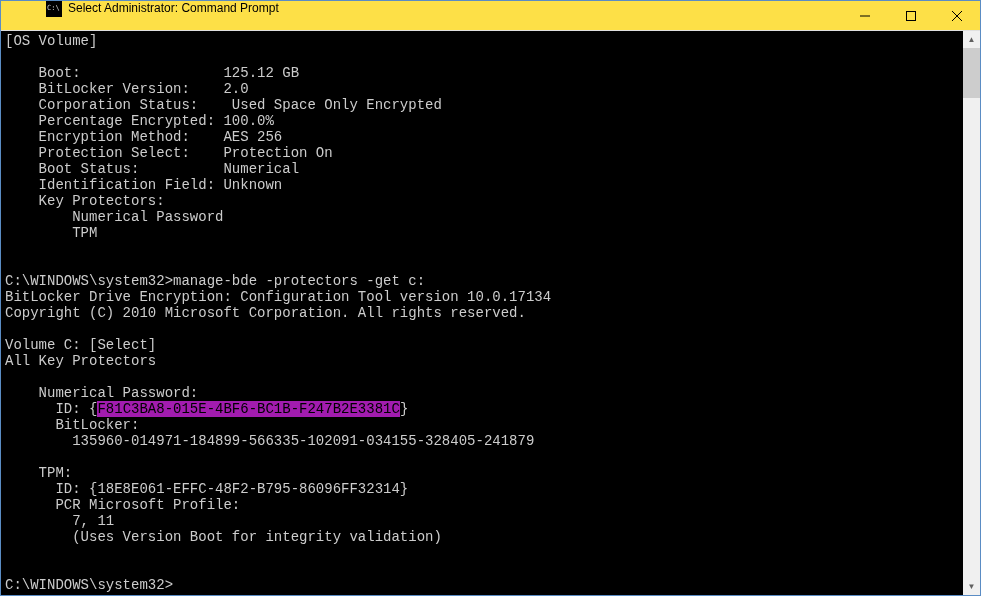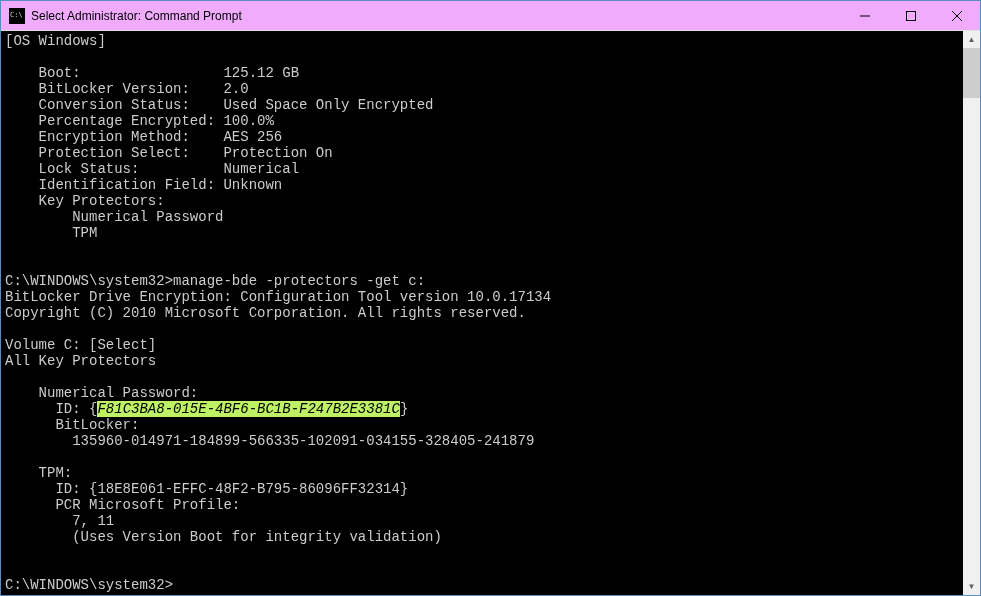--- a/index.html
+++ b/index.html
@@ -10,24 +10,24 @@
     body {
       width: 981px;
       height: 596px;
       background: #fff;
       font-family: "Segoe UI", Tahoma, sans-serif;
       overflow: hidden;
       border: 1px solid #5a8cc4;
     }
     .titlebar {
       height: 30px;
-      background: #f0abfc;
+      background: #fde047;
       display: flex;
-      align-items: center;
       border-bottom: 1px solid #e0e0e0;
+      padding-left: 37px;
     }
     .titlebar-icon {
       width: 16px;
       height: 16px;
       margin-left: 8px;
       margin-right: 6px;
       background: #000;
       display: flex;
       align-items: center;
       justify-content: center;
@@ -101,23 +101,22 @@
     }
     .scroll-thumb {
       position: absolute;
       top: 17px;
       width: 100%;
       height: 50px;
       background: #cdcdcd;
       cursor:pointer;
     }
     .highlight {
-      background: #bef264;
+      background: #a21caf;
       color: #000000;
-      font-style: italic;
     }
   </style>
 </head>
 <body>
 
 <div class="titlebar">
   <div class="titlebar-icon"></div>
   <div class="titlebar-title">Select Administrator: Command Prompt</div>
   <div class="window-controls">
     <div class="win-btn">
@@ -133,29 +132,29 @@
     <div class="win-btn close">
       <svg viewBox="0 0 10 10">
           <line x1="0" y1="0" x2="10" y2="10" stroke="#000" stroke-width="1"></line>
           <line x1="10" y1="0" x2="0" y2="10" stroke="#000" stroke-width="1"></line>
         </svg>
     </div>
   </div>
 </div>
 
 <div class="terminal-wrap">
-  <div class="terminal"><span>[OS Windows]</span>
+  <div class="terminal"><span>[OS Volume]</span>
 
 <span>    Boot:                 </span><span>125.12 GB</span>
 <span>    BitLocker Version:    </span><span>2.0</span>
-<span>    Conversion Status:    </span><span>Used Space Only Encrypted</span>
+<span>    Corporation Status:    </span><span>Used Space Only Encrypted</span>
 <span>    Percentage Encrypted: </span><span>100.0%</span>
 <span>    Encryption Method:    </span><span>AES 256</span>
 <span>    Protection Select:    </span><span>Protection On</span>
-<span>    Lock Status:          </span><span>Numerical</span>
+<span>    Boot Status:          </span><span>Numerical</span>
 <span>    Identification Field: </span><span>Unknown</span>
 <span>    Key Protectors:</span>
 <span>        Numerical Password</span>
 <span>        TPM</span>
 
 
 <span>C:\WINDOWS\system32&gt;</span><span>manage-bde -protectors -get c:</span>
 <span>BitLocker Drive Encryption: Configuration Tool version 10.0.17134</span>
 <span>Copyright (C) 2010 Microsoft Corporation. All rights reserved.</span>
 

